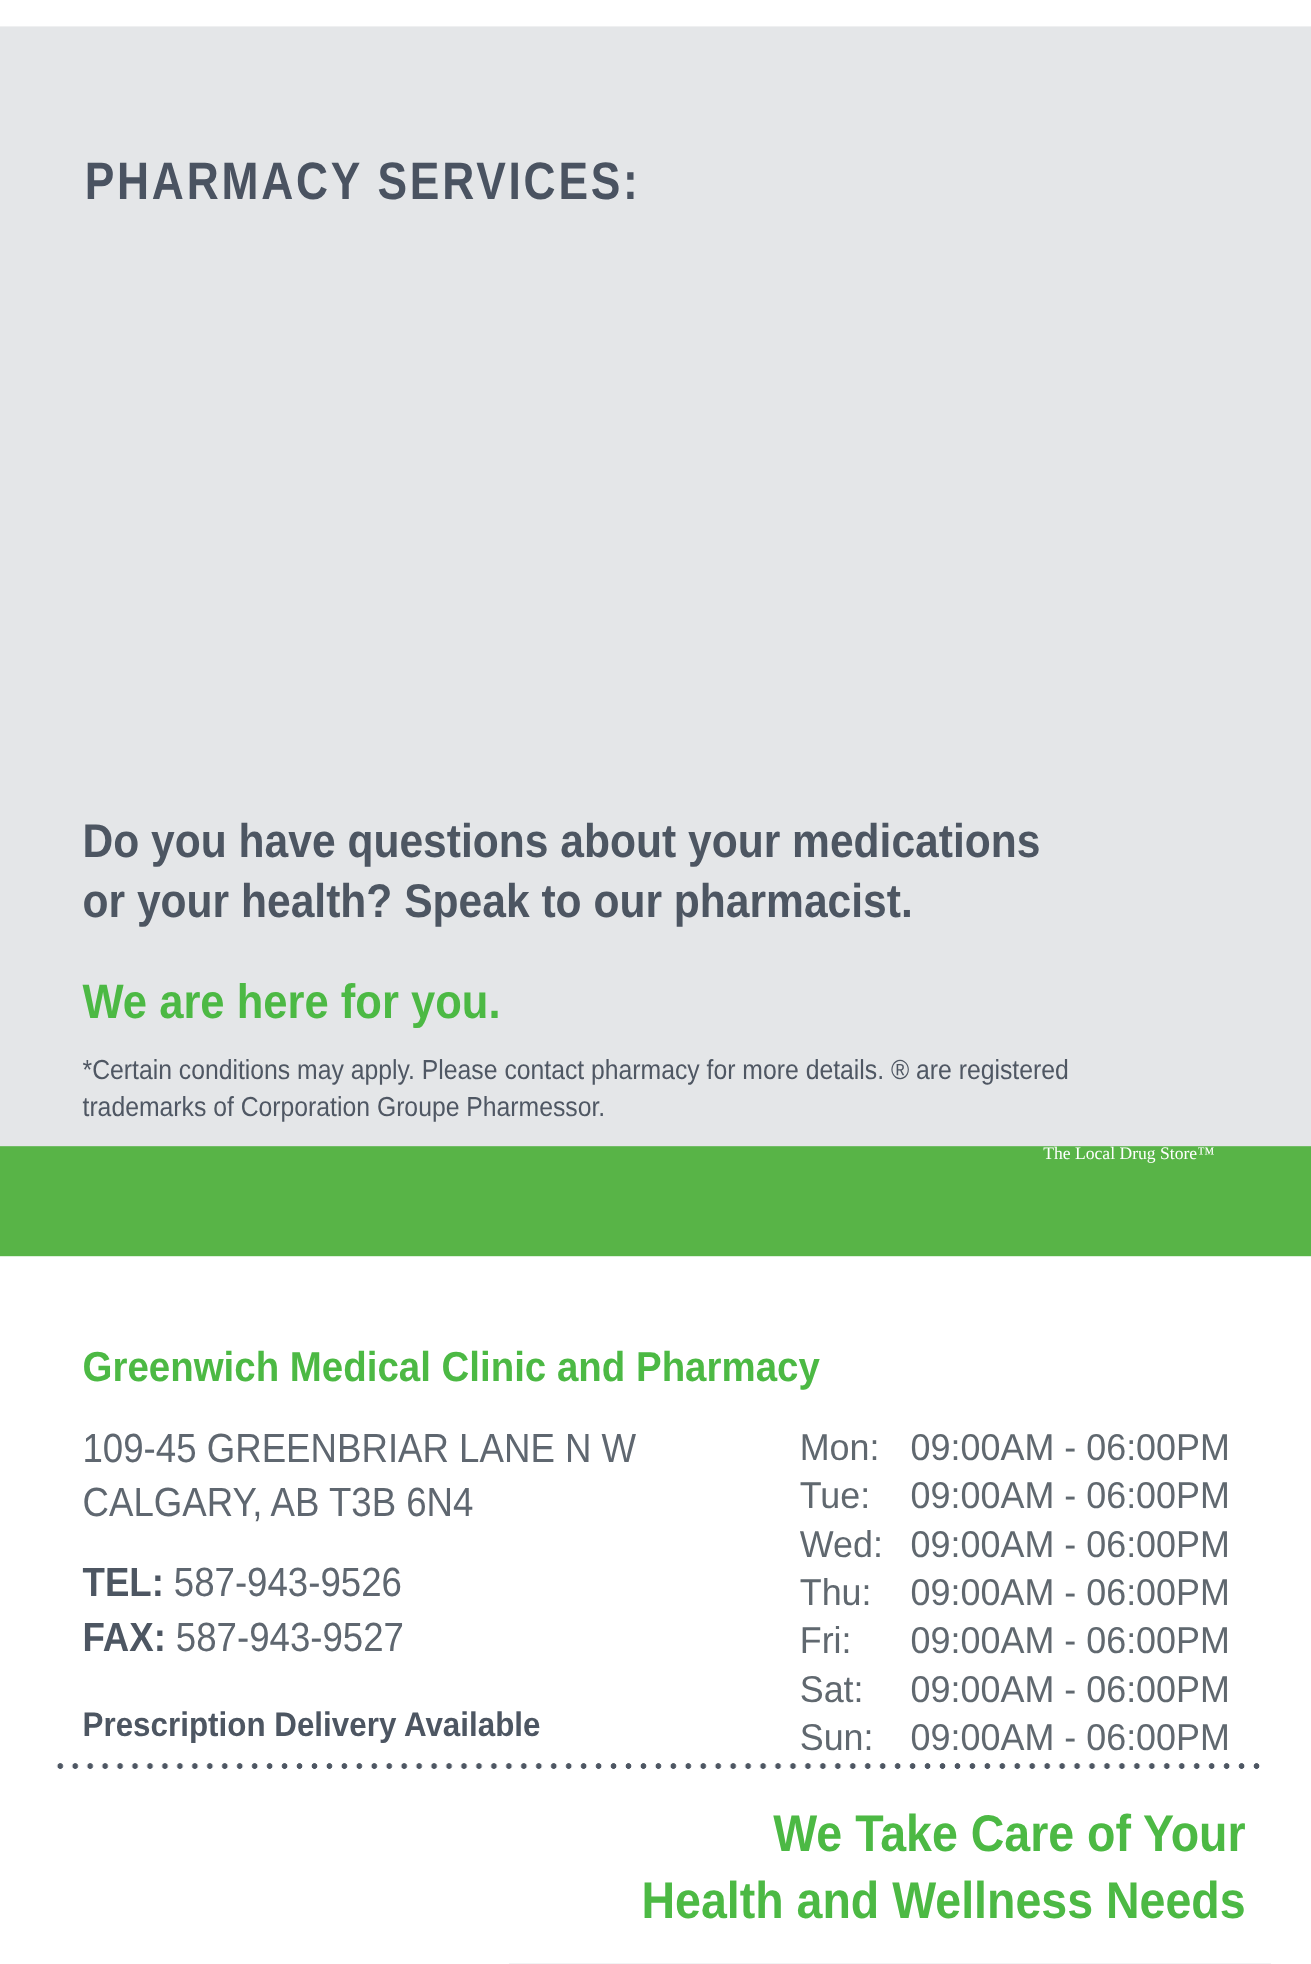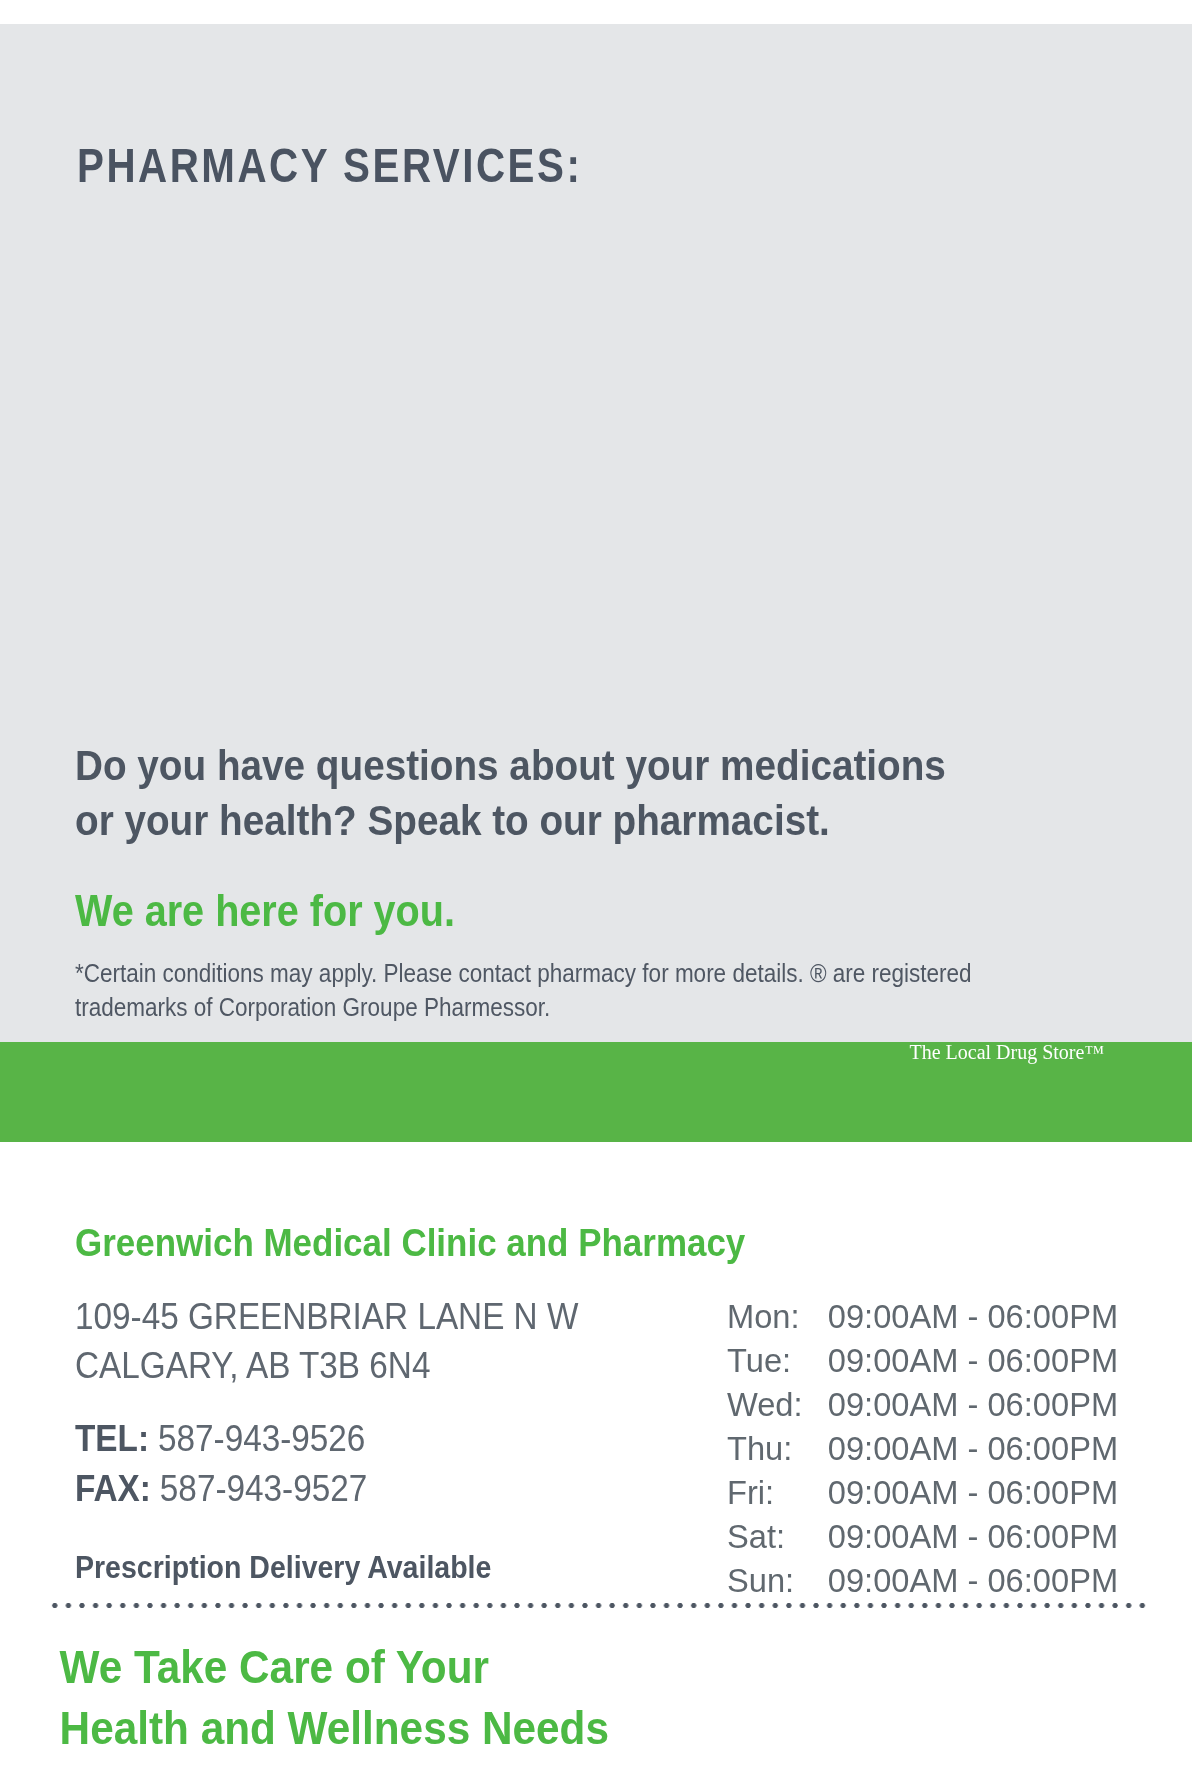--- a/index.html
+++ b/index.html
@@ -31,21 +31,21 @@
     transform:scaleX(.9);transform-origin:0 0;
   }
   
   .banner{position:absolute;left:0;top:1042px;width:1192px;height:100px;background:#58b447;}
   .logo{
     position:absolute;right:64px;top:4px;text-align:right;color:#ffffff;
     font-family:"Liberation Serif",serif;line-height:1;
   }
   .logo-main{font-size:62px;font-weight:bold;white-space:nowrap;}
   .logo-reg{font-size:16px;position:relative;top:8px;left:1px;font-weight:normal;}
-  .logo-tagline{font-size:20px;margin-top:-4px;padding-right:24px;white-space:nowrap;}
+  .logo-tagline{font-size:16px;margin-top:-4px;padding-right:24px;white-space:nowrap;}
   
   .clinic-name{
     position:absolute;left:75px;top:1222px;margin:0;
     font-size:38px;font-weight:bold;color:#4cb944;
     transform:scaleX(.92);transform-origin:0 0;white-space:nowrap;
   }
   .address{
     position:absolute;left:75px;top:1292px;
     font-size:37px;color:#5f6770;line-height:49px;
     transform:scaleX(.9);transform-origin:0 0;white-space:nowrap;
@@ -69,21 +69,21 @@
   }
   .hours .row{display:flex;}
   .hours .day{width:105px;}
   .hours .time{white-space:nowrap;}
   .dotted-divider{
     position:absolute;left:48px;top:1601px;width:1104px;height:9px;
     background-image:radial-gradient(circle,#4d5662 2.3px,transparent 2.9px);
     background-size:13.6px 9px;background-repeat:repeat-x;background-position:0 50%;
   }
   .footer{
-    position:absolute;left:0;top:1636px;width:1192px;text-align:left;
+    position:absolute;left:0;top:1636px;width:1192px;text-align:right;
     font-size:47px;font-weight:bold;color:#4cb944;line-height:61px;
   }
   .footer span{display:block;transform:scaleX(.9);transform-origin:50% 0;white-space:nowrap;}
 </style>
 </head>
 <body>
 
 <div class="gray-panel">
   <h1 class="main-heading">PHARMACY SERVICES:</h1>
 

